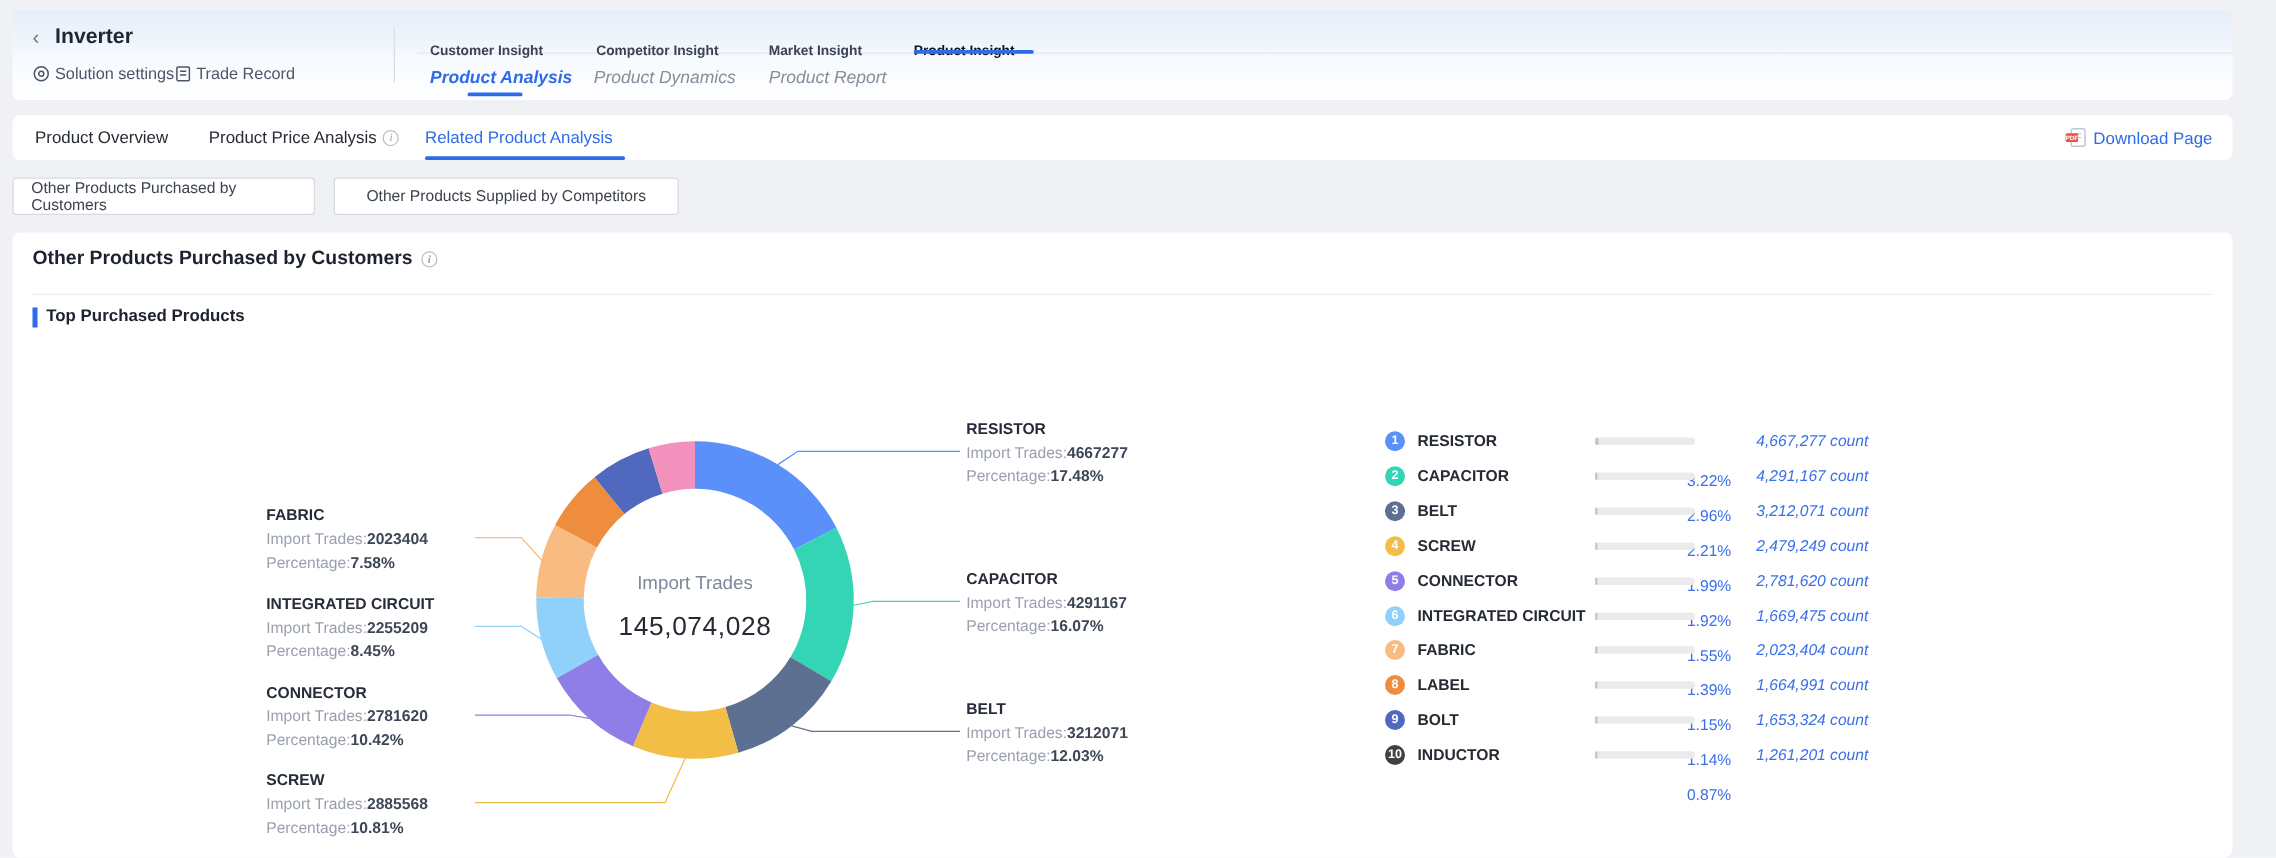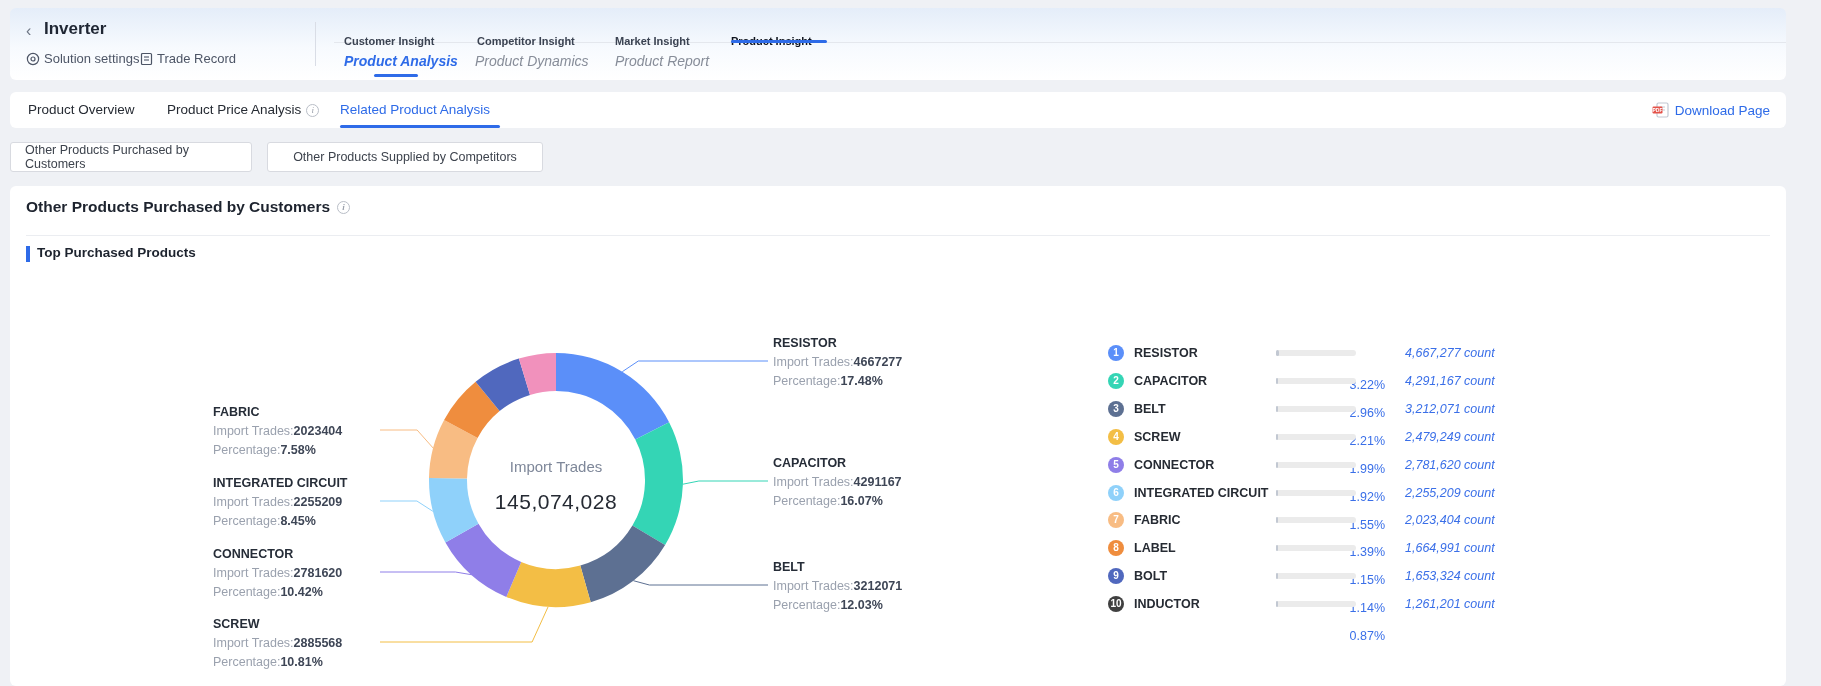--- a/index.html
+++ b/index.html
@@ -249,21 +249,21 @@
         <div class="rk-pct">1.92%</div>
         <div class="rk-count">2,781,620 count</div>
       </div>
       <div class="rk-row" style="top: 297.5px;">
         <div class="rk-badge" style="background: rgb(143, 209, 250);">6</div>
         <div class="rk-name">INTEGRATED CIRCUIT</div>
         <div class="rk-track">
           <div class="rk-fill" style="width: 2px;"></div>
         </div>
         <div class="rk-pct">1.55%</div>
-        <div class="rk-count">2,255,209 count</div>
+        <div class="rk-count">1,669,475 count</div>
       </div>
       <div class="rk-row" style="top: 325.4px;">
         <div class="rk-badge" style="background: rgb(248, 188, 131);">7</div>
         <div class="rk-name">FABRIC</div>
         <div class="rk-track">
           <div class="rk-fill" style="width: 2px;"></div>
         </div>
         <div class="rk-pct">1.39%</div>
         <div class="rk-count">2,023,404 count</div>
       </div>

